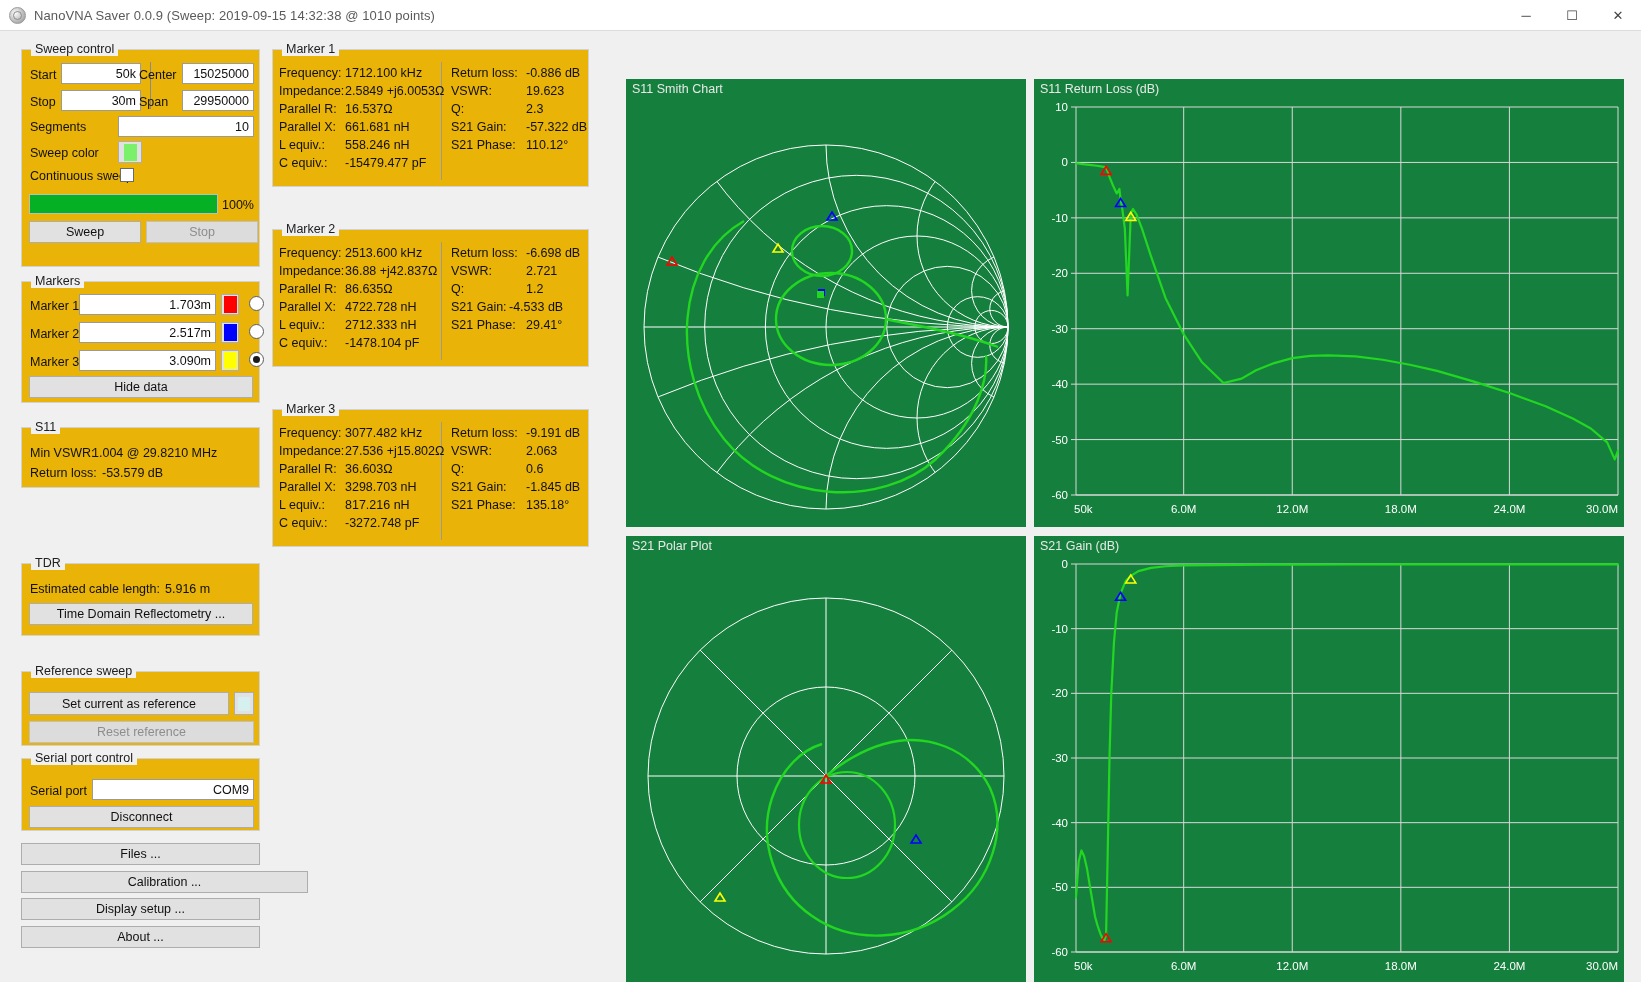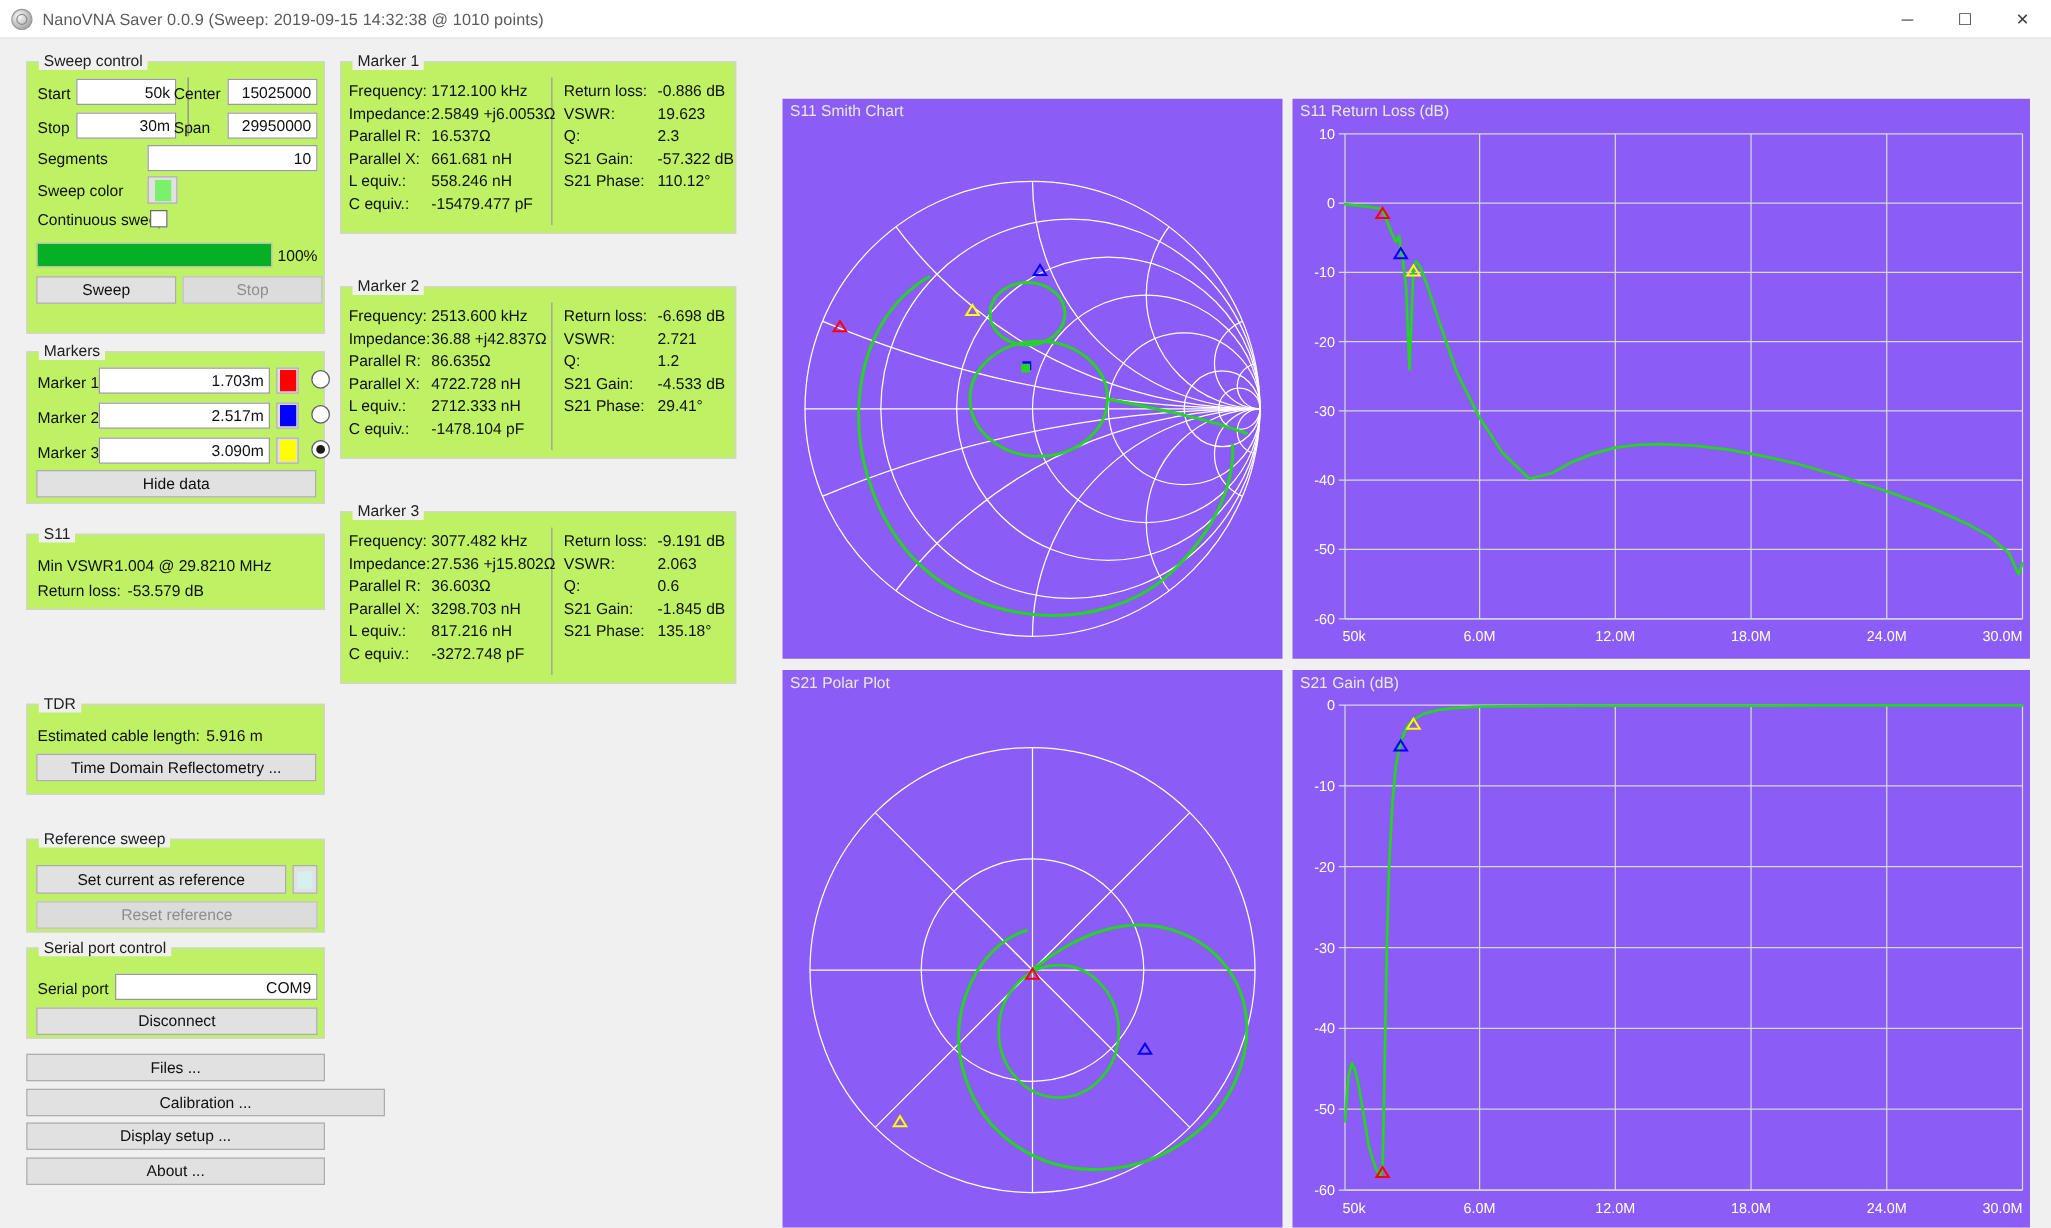--- a/index.html
+++ b/index.html
@@ -33,21 +33,21 @@
   #wincontrols div {
     width:46px;height:31px;display:flex;align-items:center;justify-content:center;
     color:#444; font-size:13px;
   }
 
   
   #frame { position:relative; width:1641px; height:951px; background:#f0f0f0; }
 
   
   .gb {
-    position:absolute; border:1px solid #d2d2d2; background:#bef264;
+    position:absolute; border:1px solid #d2d2d2; background:#eab308;
   }
   .gb > .lg {
     position:absolute; top:-8px; left:9px; background:#f0f0f0;
     padding:0 4px; font-size:12.5px; color:#202020;
   }
 
   
   .lbl { position:absolute; font-size:12.5px; color:#101010; white-space:nowrap; }
   .inp {
     position:absolute; background:#fff; border:1px solid #9a9a9a;
@@ -81,21 +81,21 @@
   .pbar {
     position:absolute; background:#fff; border:1px solid #bdbdbd; overflow:hidden;
   }
   .pbar > i { display:block; height:100%; background:#06b025; }
 
   
   .mrow { position:absolute; font-size:12.5px; color:#101010; white-space:nowrap; }
   .mval { position:absolute; font-size:12.5px; color:#101010; white-space:nowrap; }
 
   
-  .chart { position:absolute; background:#8b5cf6; overflow:hidden; }
+  .chart { position:absolute; background:#15803d; overflow:hidden; }
   .chart .ctitle {
     position:absolute; left:6px; top:3px; color:#e8e8e8; font-size:12.5px;
     font-family:"Liberation Sans", sans-serif;
   }
 </style>
 </head>
 <body>
 
 <div id="titlebar">
   <div class="ticon"></div>
@@ -256,21 +256,21 @@
     <span class="mrow" style="left:6px;top:106px;">C equiv.:</span>
     <span class="mval" style="left:72px;top:106px;">-1478.104 pF</span>
 
     <span class="mrow" style="left:178px;top:16px;">Return loss:</span>
     <span class="mval" style="left:253px;top:16px;">-6.698 dB</span>
     <span class="mrow" style="left:178px;top:34px;">VSWR:</span>
     <span class="mval" style="left:253px;top:34px;">2.721</span>
     <span class="mrow" style="left:178px;top:52px;">Q:</span>
     <span class="mval" style="left:253px;top:52px;">1.2</span>
     <span class="mrow" style="left:178px;top:70px;">S21 Gain:</span>
-    <span class="mval" style="left:253px;top:70px;">-4.533 dB</span>
+    <span class="mval" style="left:236px;top:70px;">-4.533 dB</span>
     <span class="mrow" style="left:178px;top:88px;">S21 Phase:</span>
     <span class="mval" style="left:253px;top:88px;">29.41°</span>
   </div>
 
   <div class="gb" style="left:272px;top:378px;width:317px;height:138px;">
     <span class="lg">Marker 3</span>
     <div class="vsep" style="left:168px;top:12px;height:118px;background:#9a9a9a;"></div>
 
     <span class="mrow" style="left:6px;top:16px;">Frequency:</span>
     <span class="mval" style="left:72px;top:16px;">3077.482 kHz</span>

